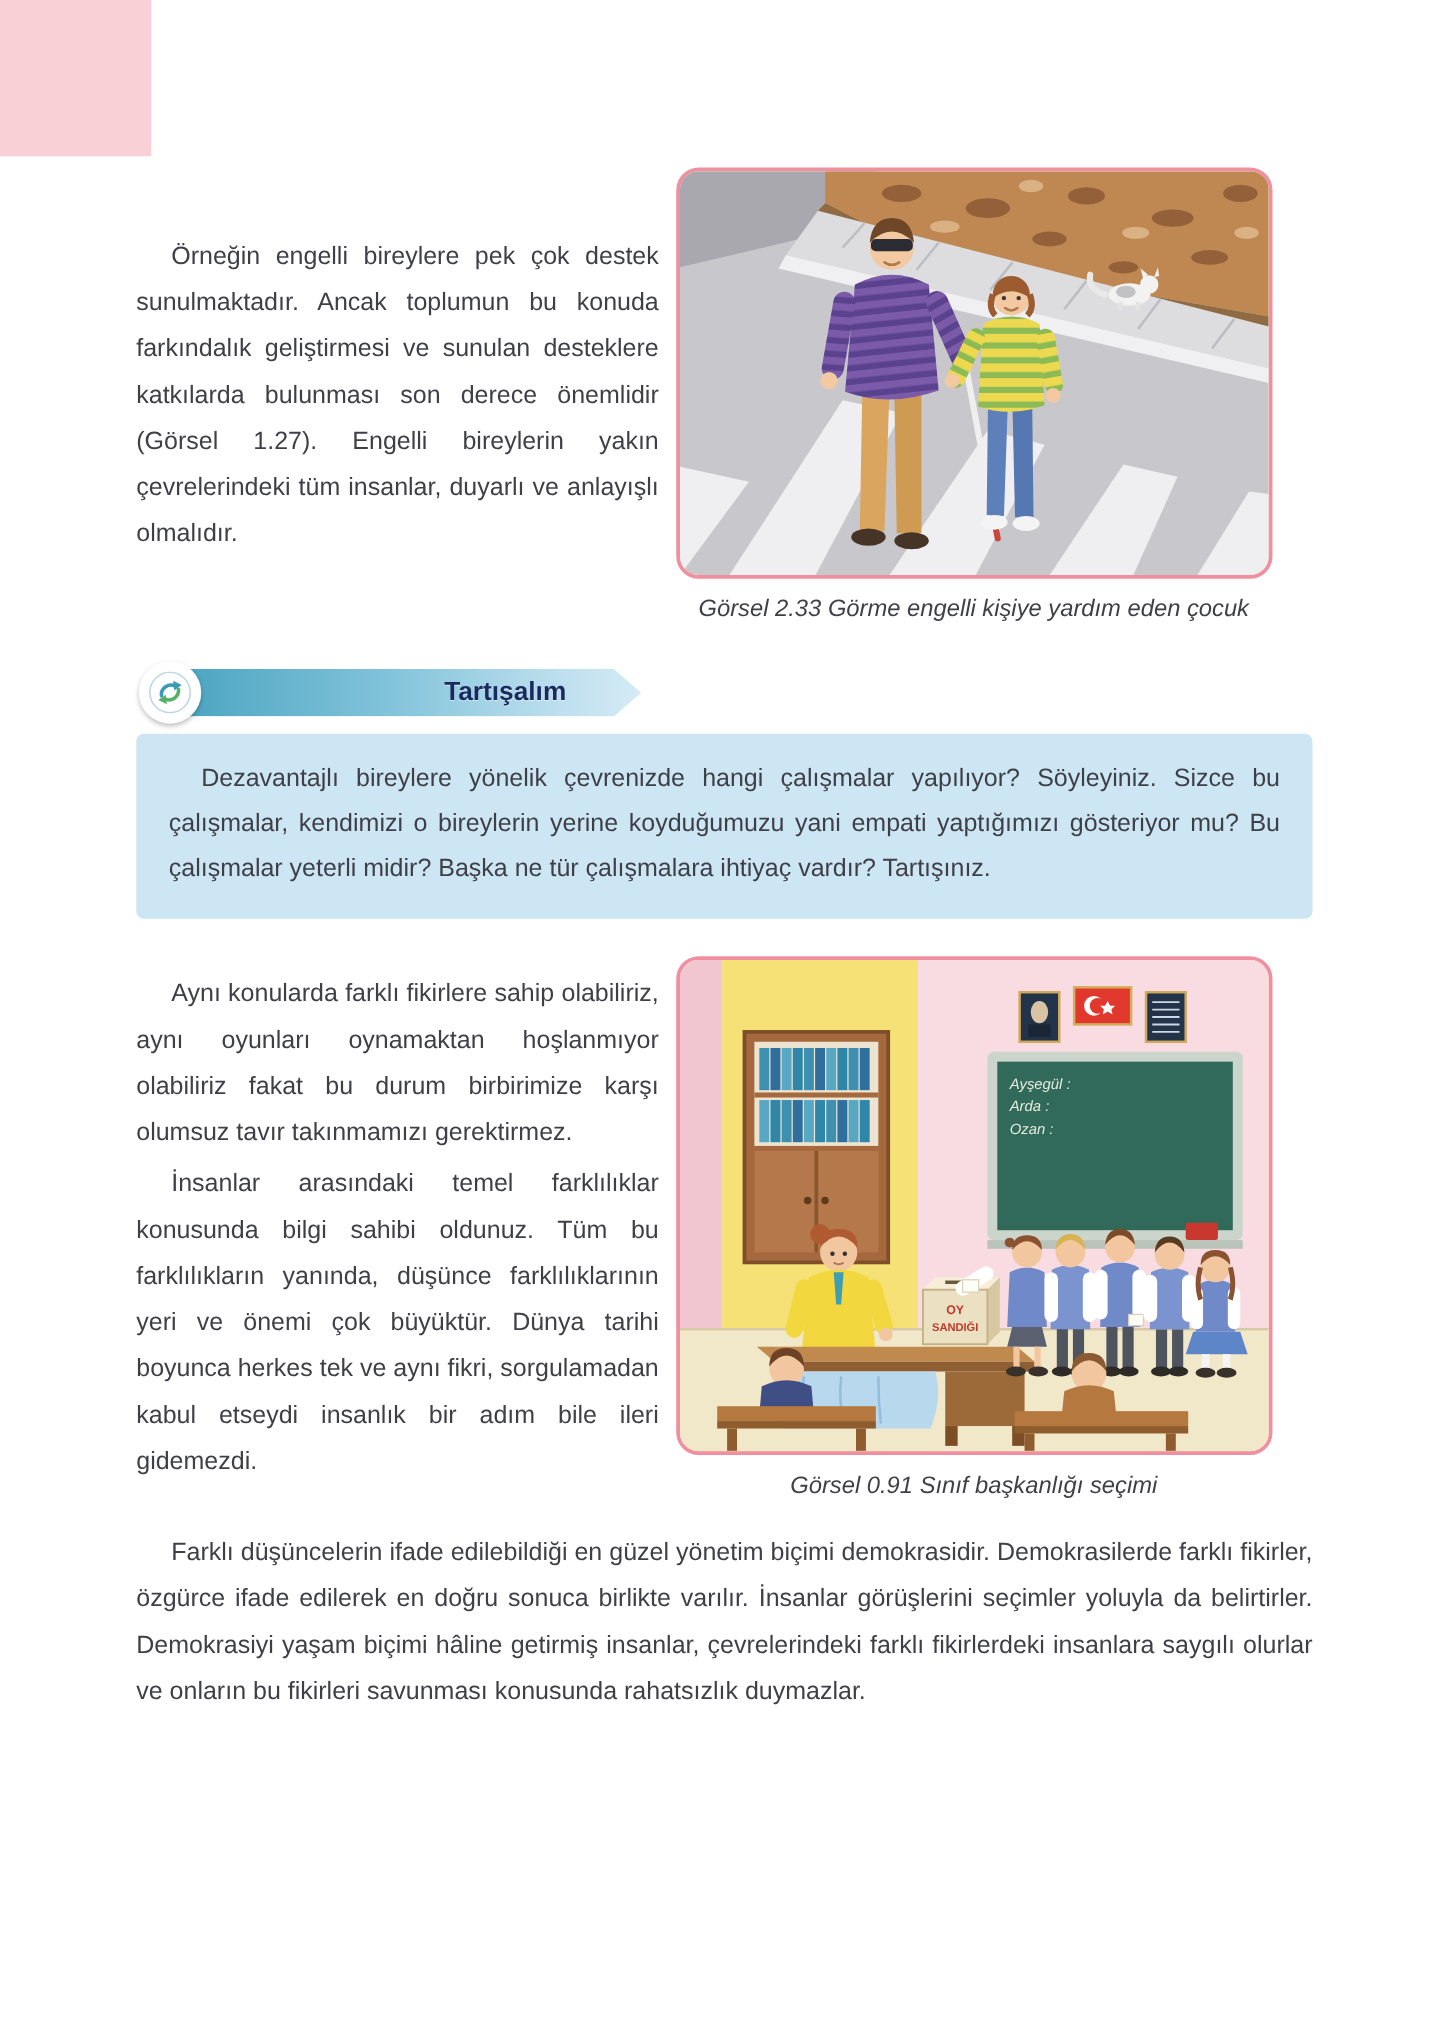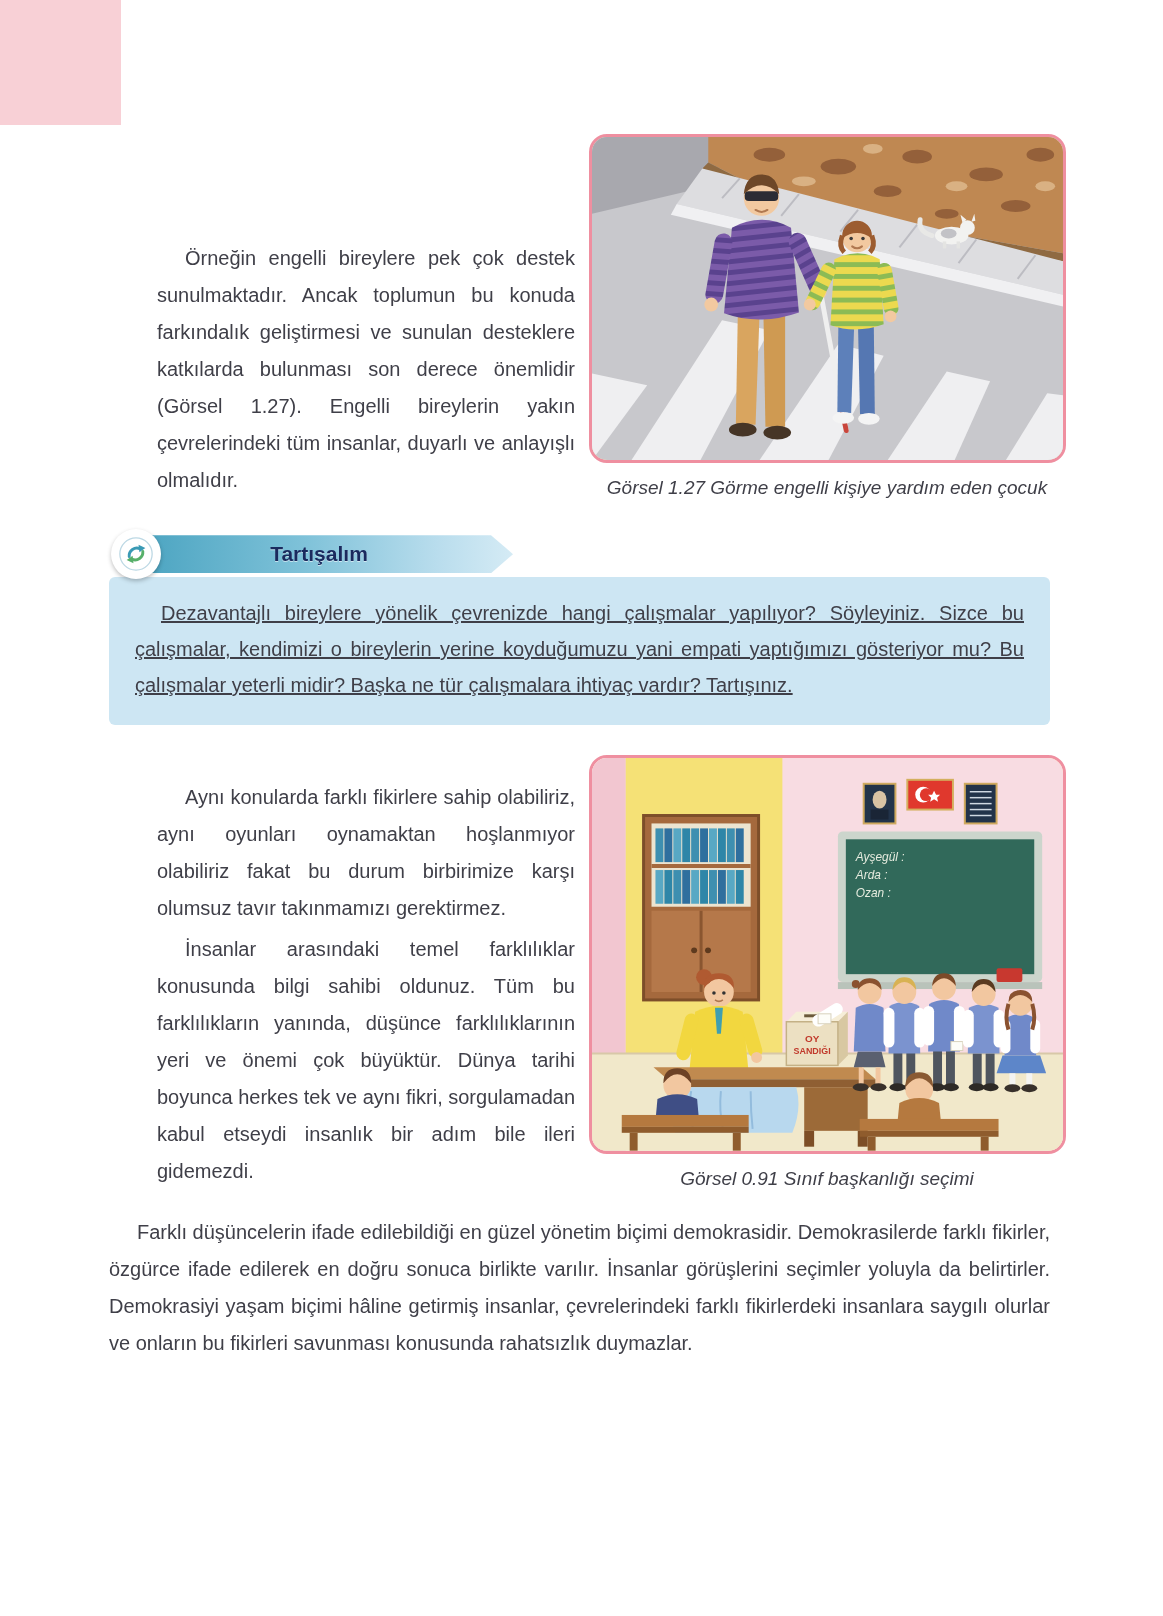--- a/index.html
+++ b/index.html
@@ -4,21 +4,21 @@
 <style>
   * { margin:0; padding:0; box-sizing:border-box; }
   html,body { background:#ffffff; }
   .page {
     position:relative; width:1163px; height:1616px; background:#fff;
     font-family:"Liberation Sans", sans-serif; color:#3f3f48; overflow:hidden;
   }
   .pink-corner { position:absolute; left:0; top:0; width:121px; height:125px; background:#f8d0d6; }
   .content { position:absolute; left:109px; top:134px; width:941px; }
 
-  .row { display:flex; align-items:flex-end;margin-left:48px; }
+  .row { display:flex; align-items:center; }
   .col-text { width:418px; flex:none; font-size:20px; line-height:37px; text-align:justify; }
   .col-text p { text-indent:28px; }
   .col-text p + p { margin-top:4px; }
 
   .fig-col { margin-left:13px; width:478px; flex:none; display:flex; flex-direction:column; align-items:center; }
   .fig-frame { width:477px; border:3px solid #ef8fa0; border-radius:18px; overflow:hidden; background:#fef9c3; }
   .fig-frame svg { display:block; width:100%; height:auto; }
   figcaption { font-size:19px; font-style:italic; margin-top:14px; color:#3f3f48; text-align:center; }
 
   .discussion { margin-top:34px; }
@@ -29,26 +29,26 @@
     clip-path:polygon(0 0, calc(100% - 22px) 0, 100% 50%, calc(100% - 22px) 100%, 0 100%);
   }
   .disc-icon-wrap {
     position:absolute; left:-4px; top:-4px; width:50px; height:50px; border-radius:50%;
     background:#fff; box-shadow:0 2px 4px rgba(0,0,0,.25);
     display:flex; align-items:center; justify-content:center; z-index:2;
   }
   .disc-icon-wrap svg { width:34px; height:34px; }
   .disc-title {
     position:absolute; left:70px; right:60px; top:50%; transform:translateY(-50%);
-    text-align:center; font-weight:700; font-size:21px; color:#1a2a5e;
+    text-align:right; font-weight:700; font-size:21px; color:#1a2a5e;
     text-shadow:0 1px 0 rgba(255,255,255,.55);
   }
   .disc-box {
-    margin-top:2px; background:#cde6f3; border-radius:6px;
-    padding:18px 26px 22px; font-size:20px; line-height:36px; text-align:justify;text-decoration:underline;
+    margin-top:12px; background:#cde6f3; border-radius:6px;
+    padding:18px 26px 22px; font-size:20px; line-height:36px; text-align:justify;
   }
   .disc-box p { text-indent:26px; }
 
   .section2 { margin-top:30px; }
   .full-para { margin-top:24px; font-size:20px; line-height:37px; text-align:justify; text-indent:28px; }
   .page-number { margin-top:20px; text-align:center; font-size:20px; color:#3b3b44; }
 </style>
 </head>
 <body>
 
@@ -151,21 +151,21 @@
               <circle cx="269" cy="102" r="15" fill="#f2c9a0"></circle>
               <path d="M254,100 a15,15 0 0 1 30,0 l0,3 q-15,-11 -30,0 z" fill="#9c5c30"></path>
               <path d="M254,100 q-4,11 2,17" stroke="#9c5c30" stroke-width="5" fill="none"></path>
               <path d="M284,100 q4,11 -2,17" stroke="#9c5c30" stroke-width="5" fill="none"></path>
               <circle cx="263" cy="103" r="1.8" fill="#3a3a3a"></circle>
               <circle cx="275" cy="103" r="1.8" fill="#3a3a3a"></circle>
               <path d="M264,111 q5,4 10,0" stroke="#b07850" stroke-width="2" fill="none" stroke-linecap="round"></path>
             </g>
           </svg>
         </div>
-        <figcaption>Görsel 1.27 Görme engelli kişiye yardım eden çocuk</figcaption>
+        <figcaption>Görsel 2.33 Görme engelli kişiye yardım eden çocuk</figcaption>
       </figure>
     </section>
 
     <section class="discussion">
       <div class="disc-banner">
         <div class="disc-icon-wrap">
           <svg viewBox="0 0 40 40" xmlns="http://www.w3.org/2000/svg">
             <circle cx="20" cy="20" r="19" fill="#ffffff" stroke="#bcd8e4" stroke-width="1.5"></circle>
             <path d="M12 23 a9 9 0 0 1 13,-9" fill="none" stroke="#3a9ab5" stroke-width="3.4" stroke-linecap="round"></path>
             <polygon points="23,9 31,13 24,18" fill="#3a9ab5"></polygon>

